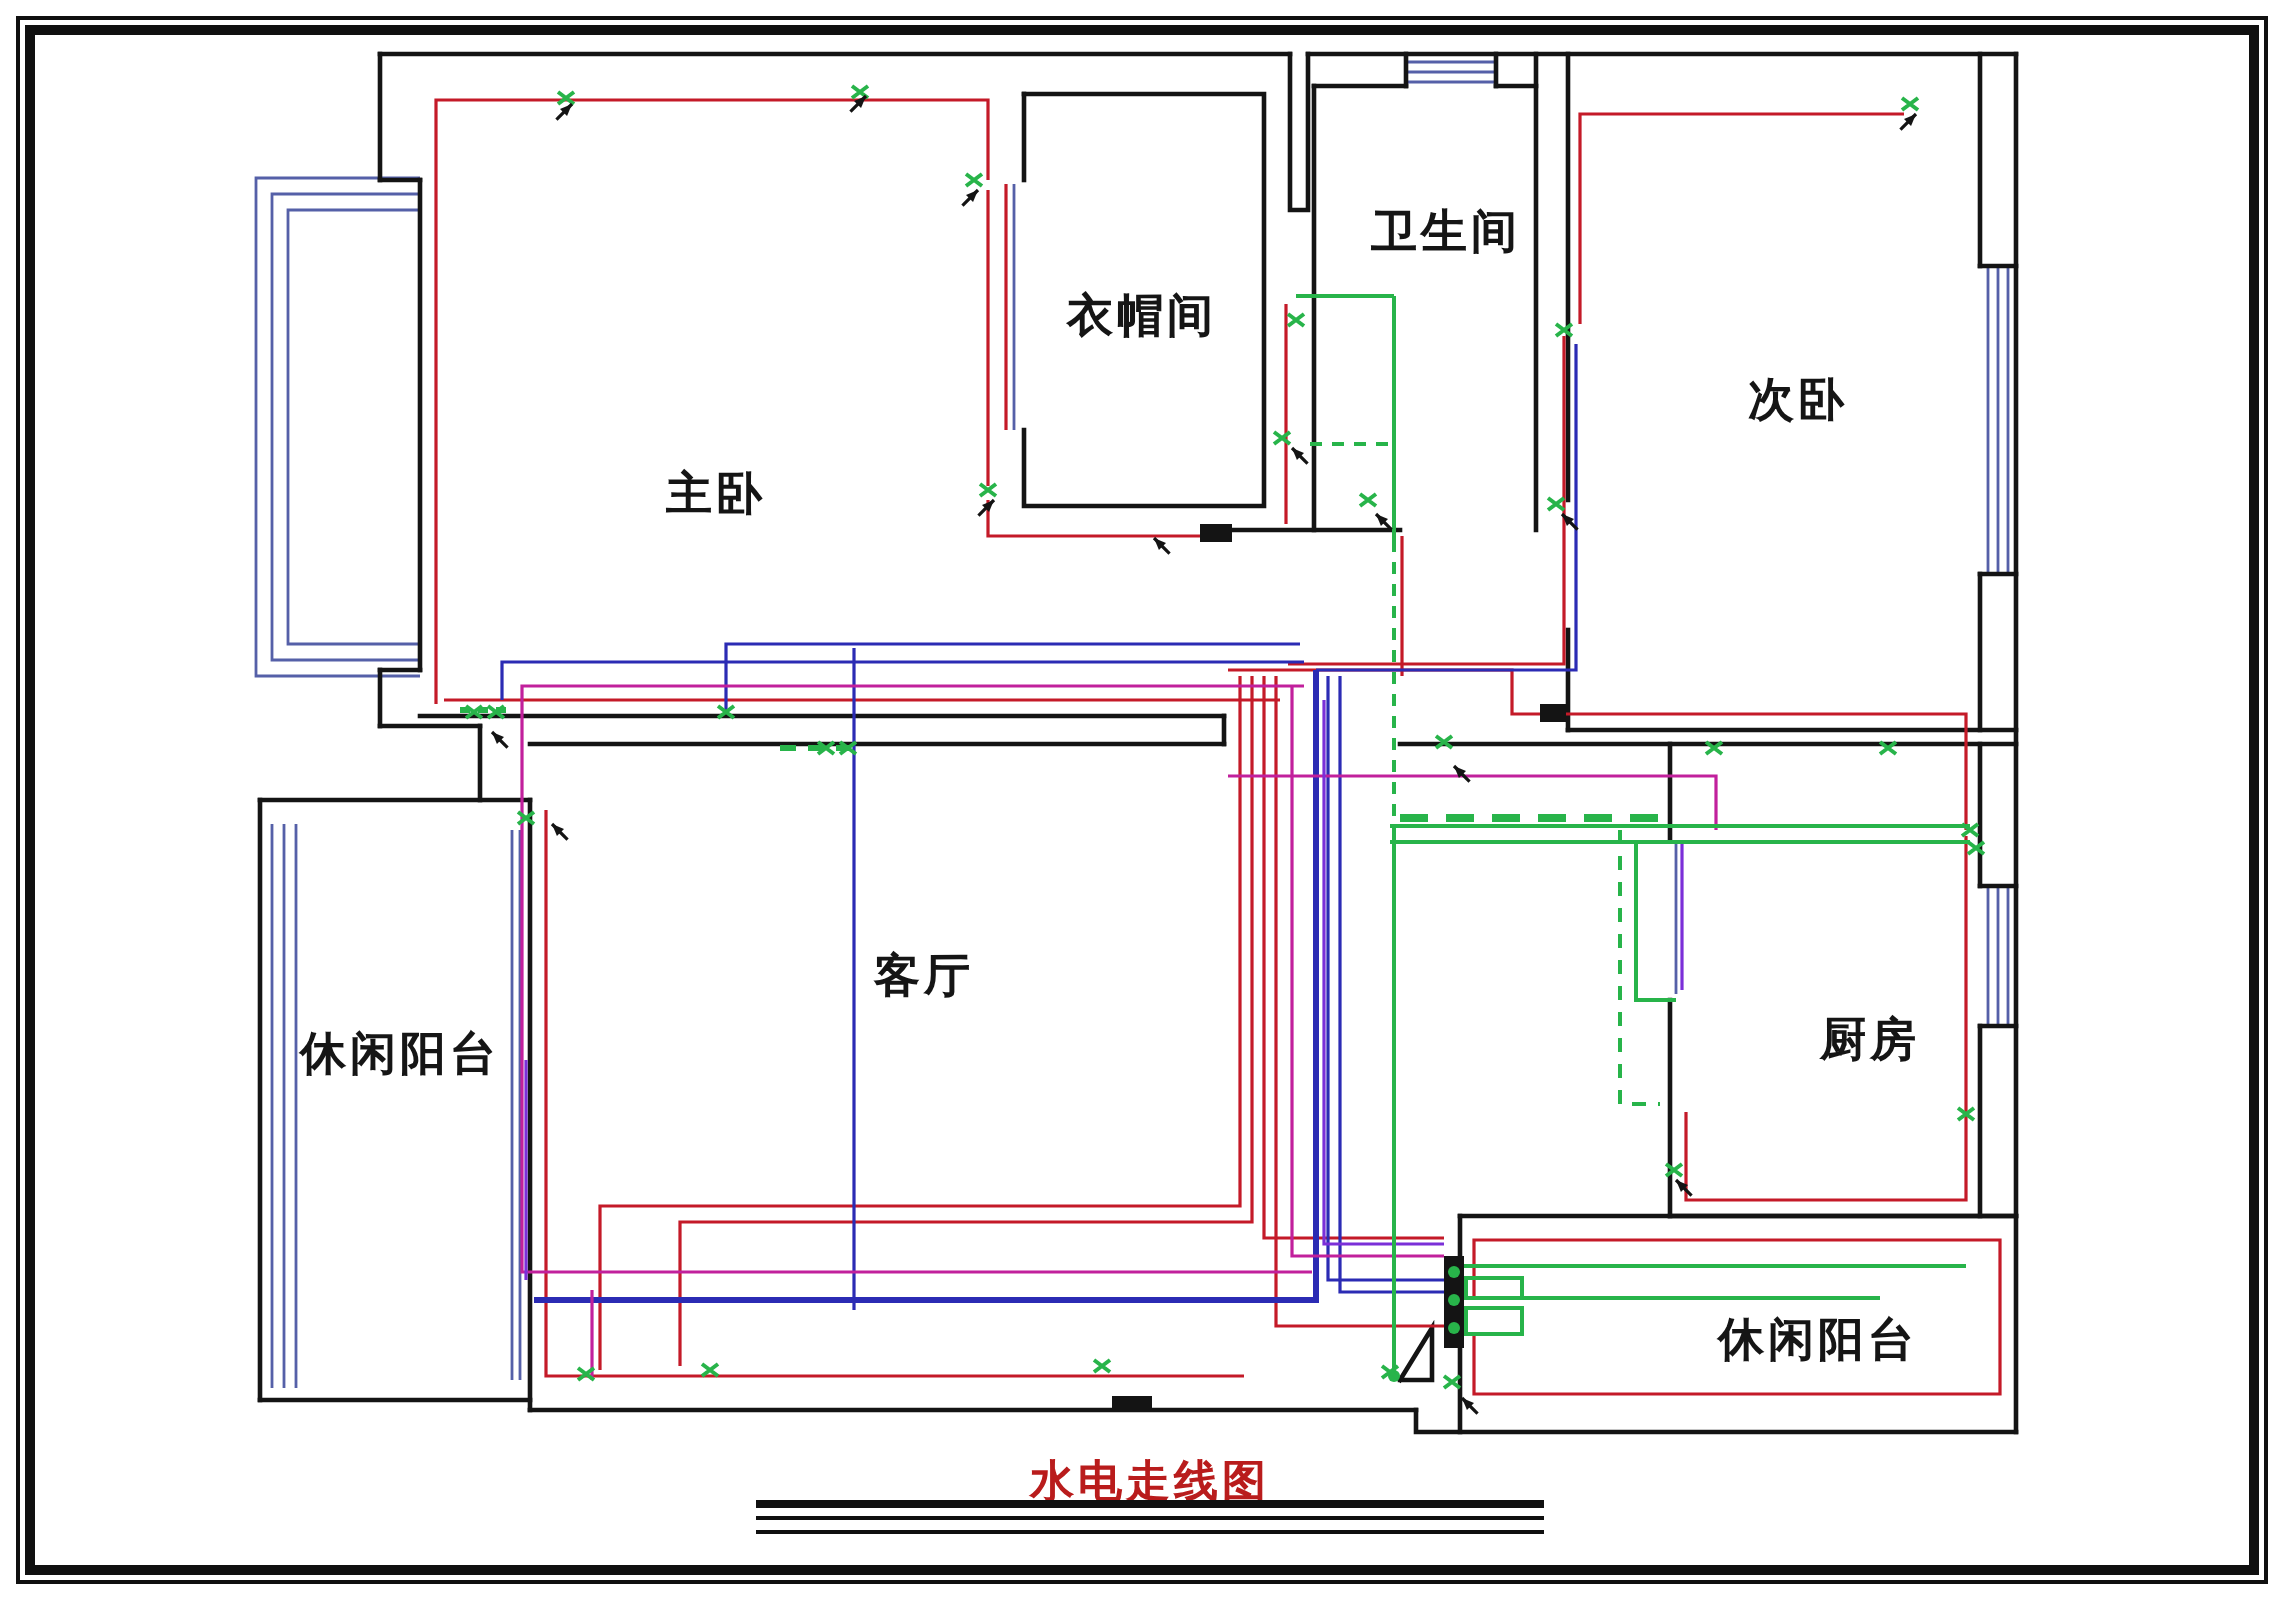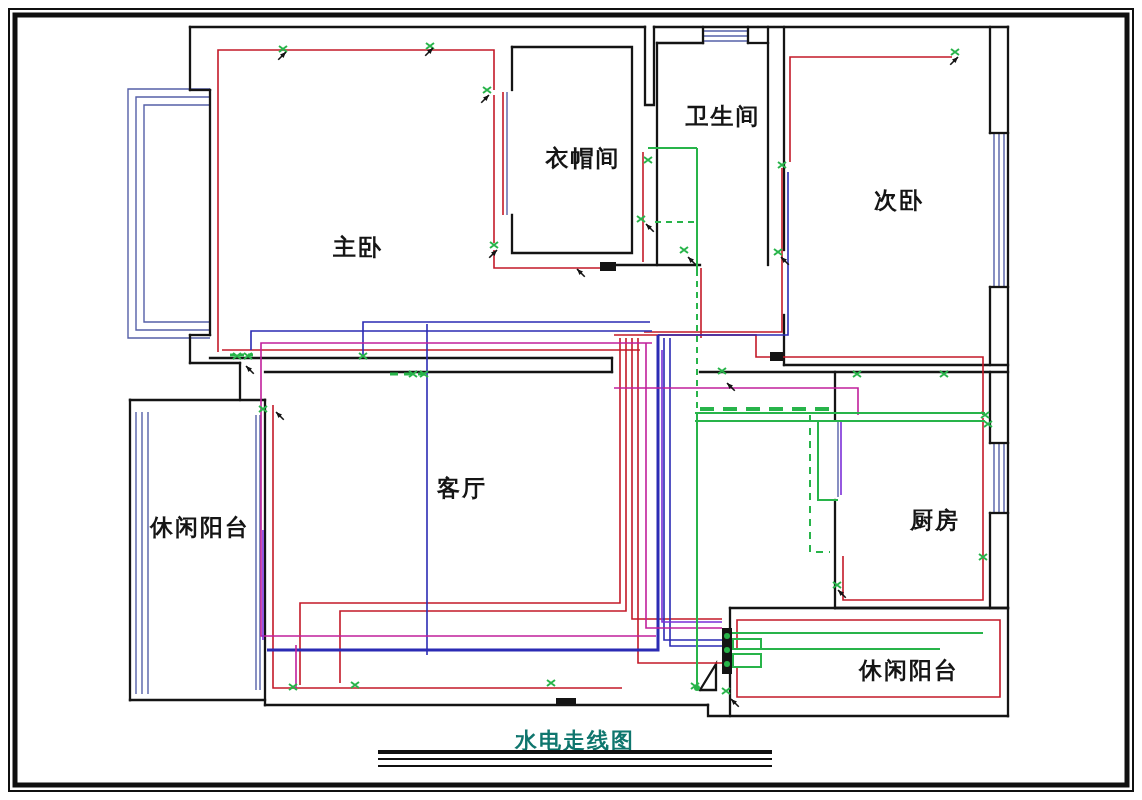--- a/index.html
+++ b/index.html
@@ -6,21 +6,21 @@
   body{width:1142px;height:800px;position:relative;overflow:hidden;
        font-family:"DejaVu Sans","Liberation Sans",sans-serif;}
   #plan-svg{position:absolute;left:0;top:0;}
   .room-label{position:absolute;transform:translate(-50%,-50%);
     font-weight:bold;font-size:23px;color:#151515;letter-spacing:2px;
     white-space:nowrap;font-family:Liberation Sans, sans-serif;}
   .title-block{position:absolute;left:375px;top:726px;width:400px;
     display:flex;justify-content:center;align-items:baseline;gap:26px;}
   .title-en{font-family:"Liberation Serif","DejaVu Serif",serif;
     font-weight:bold;font-size:22px;letter-spacing:7px;color:#101010;}
-  .title-zh{font-weight:bold;font-size:22px;letter-spacing:2px;color:#0f766e;}
+  .title-zh{font-weight:bold;font-size:22px;letter-spacing:2px;color:#b91c1c;}
   .rule{position:absolute;left:378px;width:394px;background:#101010;}
   .rule-1{top:750px;height:4px;}
   .rule-2{top:758px;height:2px;}
   .rule-3{top:765px;height:2px;}
 </style>
 </head>
 <body>
 
 <svg id="plan-svg" width="1142" height="800" viewBox="0 0 1142 800">
     <rect x="9" y="9" width="1124" height="782" fill="none" stroke="#101010" stroke-width="2"></rect>
@@ -227,21 +227,21 @@
       <path d="M0,0 L6,-2.5 L6,2.5 Z" fill="#141414"></path>
     </g>
     <g transform="translate(286,52) rotate(135)">
       <path d="M0,0 L11,0" stroke="#141414" stroke-width="1.6"></path>
       <path d="M0,0 L6,-2.5 L6,2.5 Z" fill="#141414"></path>
     </g>
   </svg>
 
 <div id="labels">
     <div class="room-label" style="left: 358px; top: 227px; margin-top: 20px;">主卧</div>
-    <div class="room-label" style="left: 571px; top: 158px; margin-left: 12px;">衣帽间</div>
+    <div class="room-label" style="left: 571px; top: 158px;">衣帽间</div>
     <div class="room-label" style="left: 723px; top: 116px;">卫生间</div>
     <div class="room-label" style="left: 899px; top: 200px;">次卧</div>
     <div class="room-label" style="left: 200px; top: 527px;">休闲阳台</div>
     <div class="room-label" style="left: 462px; top: 488px;">客厅</div>
     <div class="room-label" style="left: 916px; top: 520px; margin-left: 19px;">厨房</div>
     <div class="room-label" style="left: 909px; top: 670px;">休闲阳台</div>
   </div>
 
 <div class="title-block">
   <span class="title-zh">水电走线图</span>

